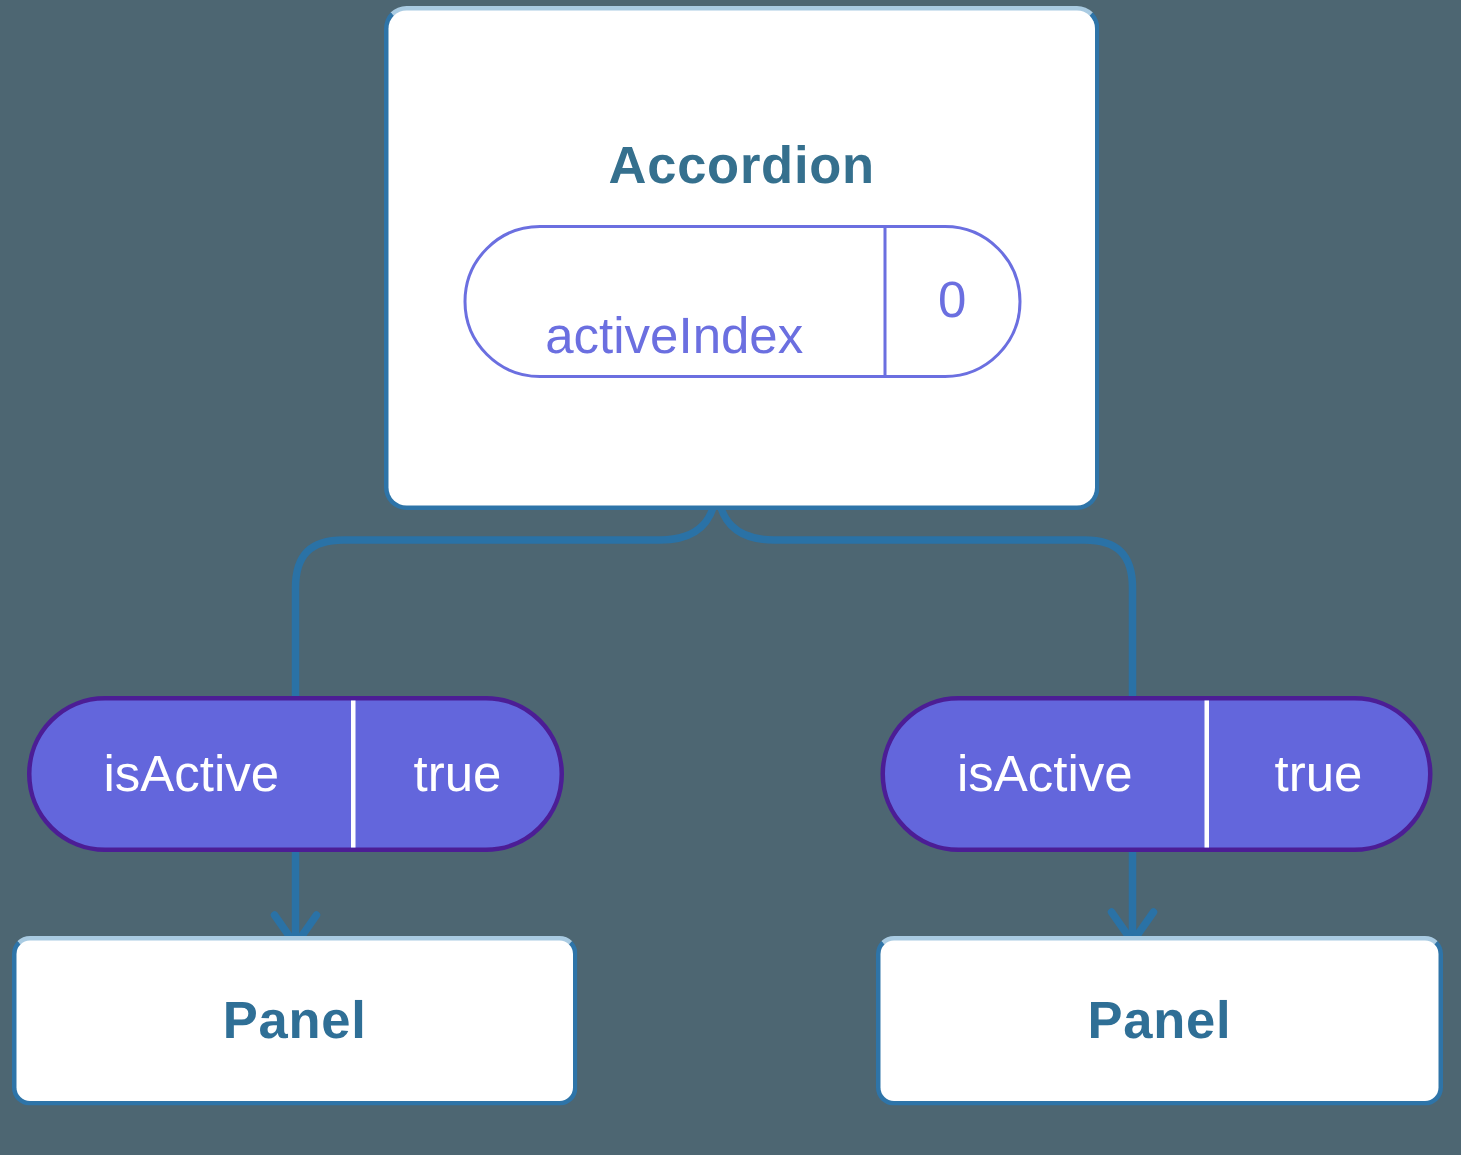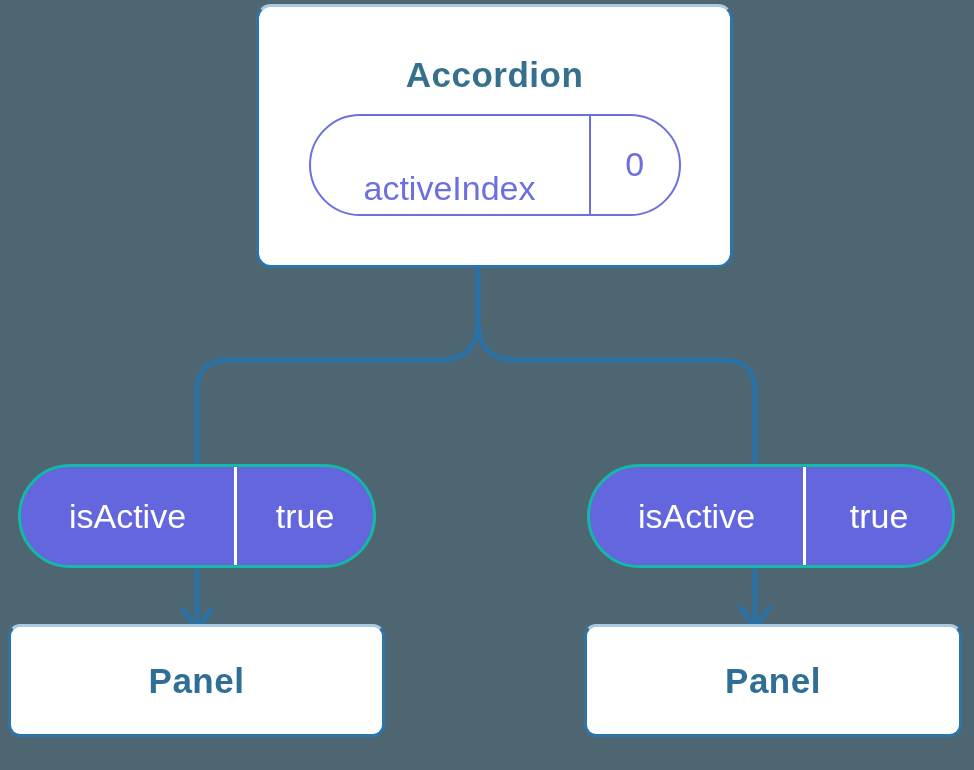--- a/index.html
+++ b/index.html
@@ -19,21 +19,21 @@
     position: absolute;
     inset: 0;
     z-index: 1;
   }
   
   .root-card {
     position: absolute;
     left: 256px;
     top: 4px;
     width: 477px;
-    height: 264px;
+    height: 336px;
     box-sizing: border-box;
     background: #FFFFFF;
     border: 3px solid #2E74A8;
     border-top-color: #A9CBE2;
     border-radius: 15px;
     z-index: 2;
     display: flex;
     flex-direction: column;
     align-items: center;
     justify-content: center;
@@ -75,21 +75,21 @@
     align-items: center;
     justify-content: center;
   }
   
   .prop-pill {
     position: absolute;
     top: 464px;
     height: 104px;
     box-sizing: border-box;
     background: #6366DC;
-    border: 3px solid #14b8a6;
+    border: 3px solid #4c1d95;
     border-radius: 60px;
     display: flex;
     align-items: stretch;
     color: #FFFFFF;
     font-size: 34px;
     z-index: 2;
   }
   .prop-pill.left  { left: 18px;  width: 358px; }
   .prop-pill.right { left: 587px; width: 368px; }
   .prop-pill .pill-label {

